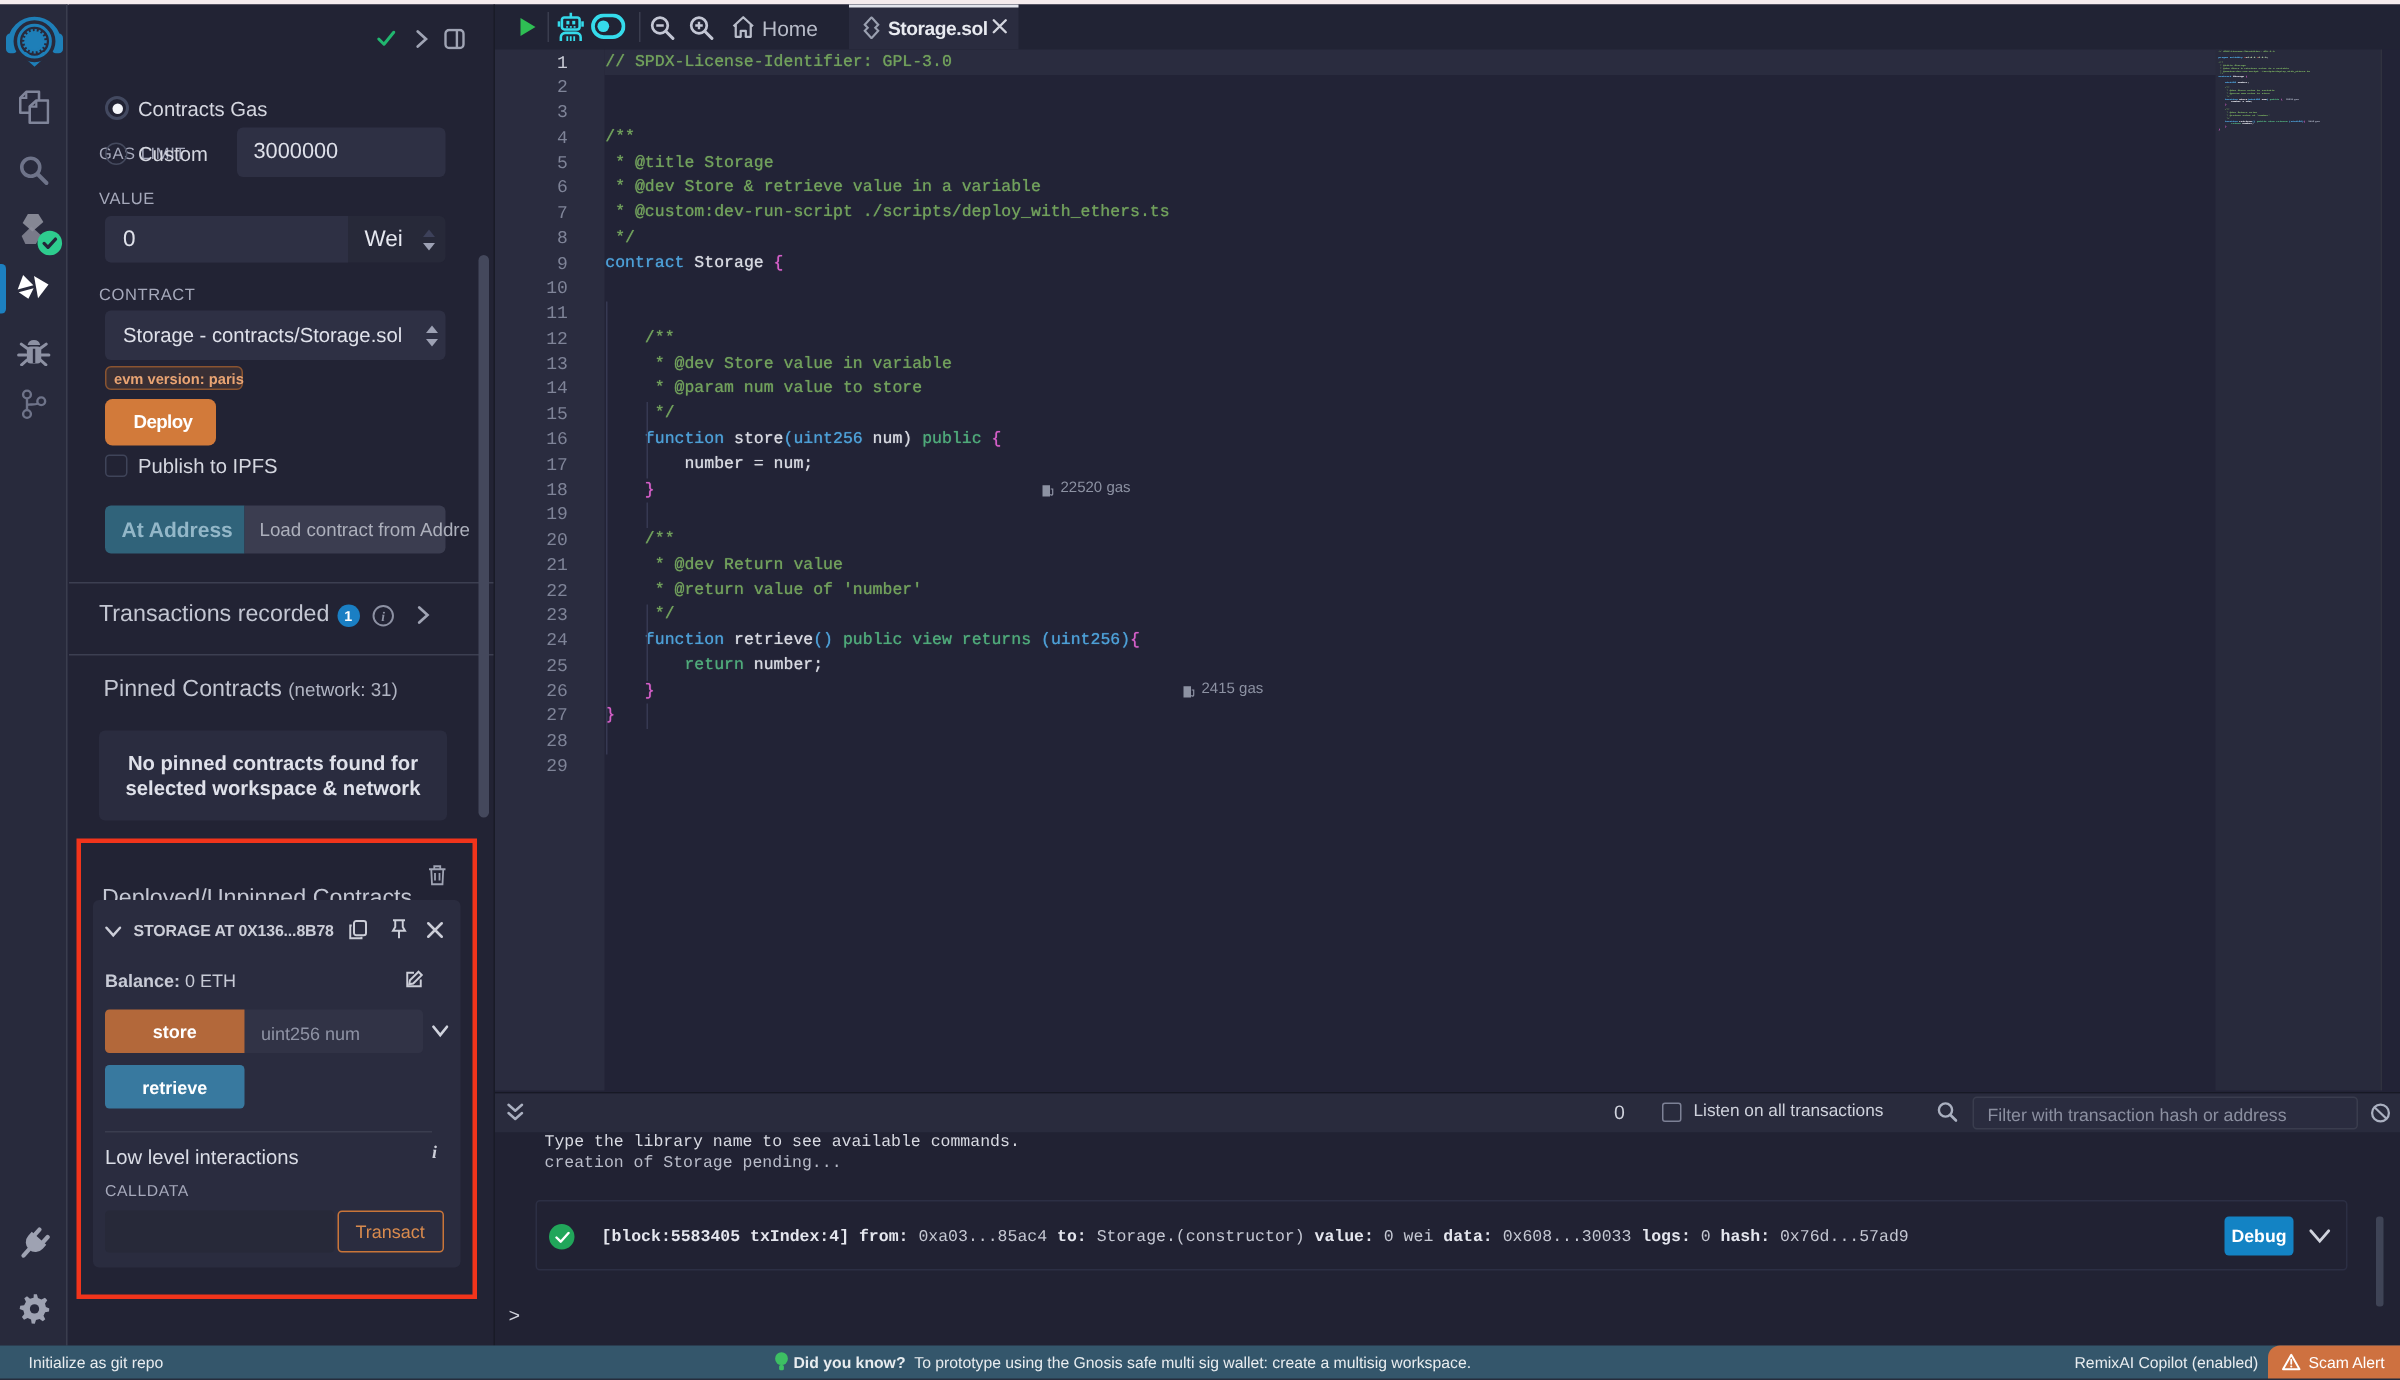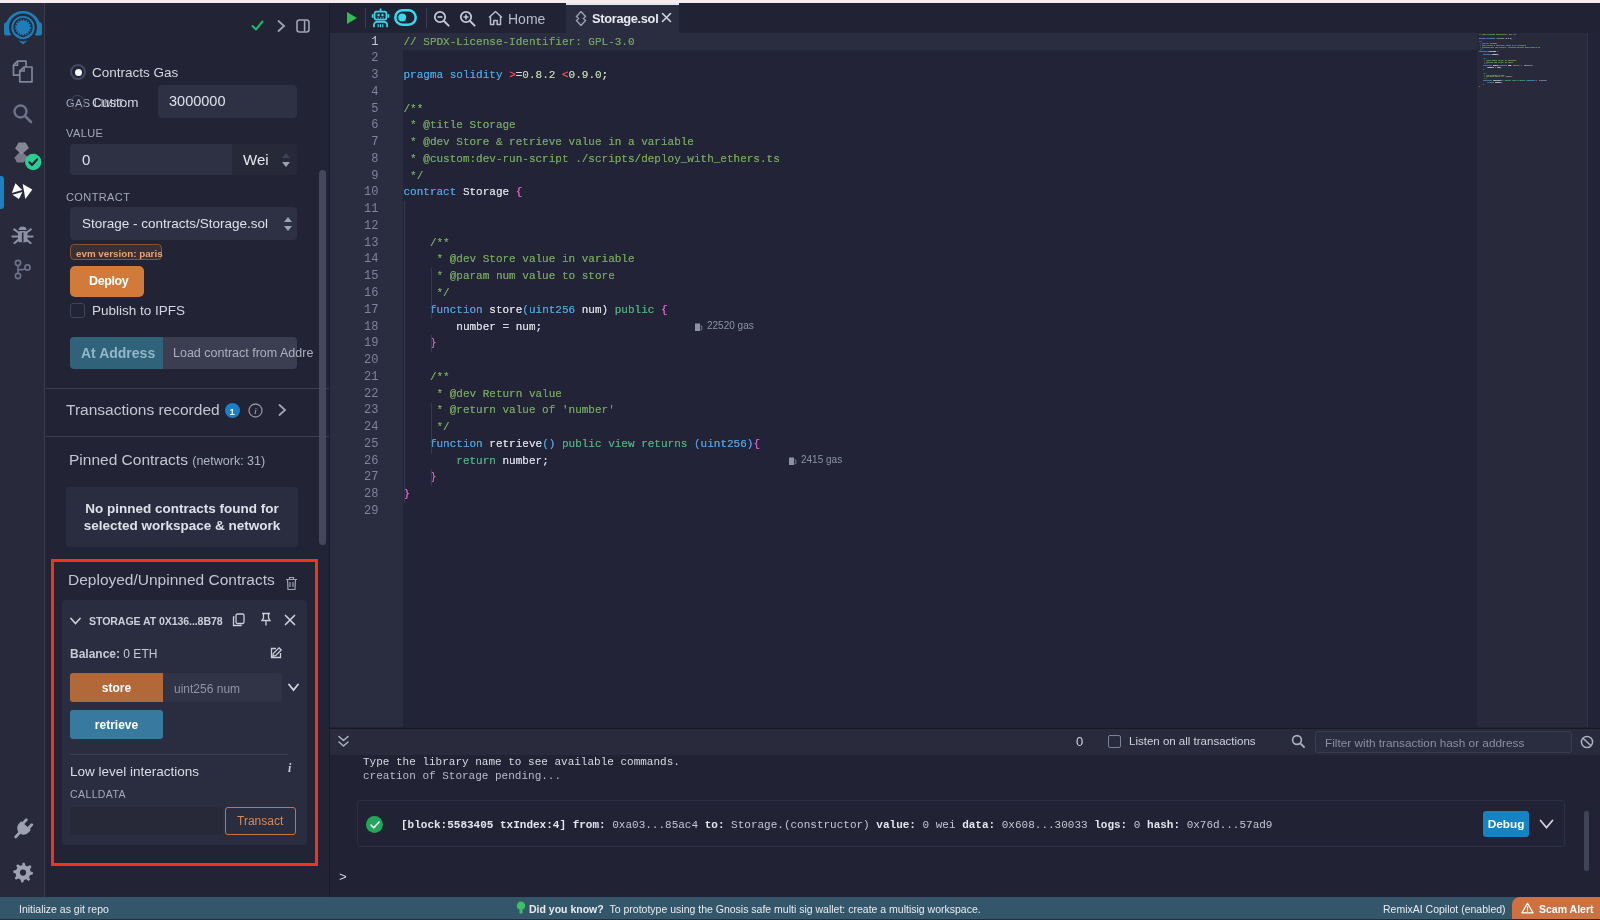--- a/index.html
+++ b/index.html
@@ -153,21 +153,21 @@
       <path d="M1.5 1 L7 6 L1.5 11" fill="none" stroke="#a0a4b4" stroke-width="1.8" stroke-linecap="round"></path>
     </svg>
   <div class="sep" style="left:46px;top:436px;width:284px;"></div>
 
   <div class="abs" style="left:69px;top:451px;font-size:15.5px;color:#c3c6d2;">Pinned Contracts <span style="font-size:12.5px;color:#b0b4c2;">(network: 31)</span></div>
   <div class="abs" style="left:66px;top:487px;width:232px;height:60px;background:#2a2c3f;border-radius:4px;"></div>
   <div class="abs" style="left:66px;top:500px;width:232px;text-align:center;font-size:13.5px;font-weight:600;color:#dfe1ea;line-height:17px;">No pinned contracts found for<br>selected workspace &amp; network</div>
 
   <div class="abs" style="left:50.5px;top:559px;width:267px;height:307px;border:3px solid #f1341b;"></div>
 
-  <div class="abs" style="left:68px;top:571px;font-size:15.5px;color:#c3c6d2;">Deployed/Unpinned Contracts</div>
+  <div class="abs" style="left:68px;top:590px;font-size:15.5px;color:#c3c6d2;">Deployed/Unpinned Contracts</div>
   <svg class="abs" style="left:285px;top:576px;" width="13" height="15" viewBox="0 0 13 15">
       <path d="M1 3.5 L12 3.5 M4.5 3 L4.5 1.5 L8.5 1.5 L8.5 3 M2.5 3.5 L3 13.5 L10 13.5 L10.5 3.5 M5 6 L5 11 M8 6 L8 11" fill="none" stroke="#9fa3b3" stroke-width="1.2"></path>
     </svg>
 
   <div class="abs" style="left:62px;top:600px;width:245px;height:245px;background:#2a2c3f;border-radius:4px;"></div>
   <svg class="abs" style="left:70px;top:617px;" width="11" height="8" viewBox="0 0 11 8">
       <path d="M1 1.5 L5.5 6.5 L10 1.5" fill="none" stroke="#ccced8" stroke-width="1.7" stroke-linecap="round"></path>
     </svg>
   <div class="abs" style="left:89px;top:615px;font-size:10.6px;font-weight:700;color:#ccced8;letter-spacing:-0.1px;">STORAGE AT 0X136...8B78</div>
   <svg class="abs" style="left:232px;top:613px;" width="13" height="14" viewBox="0 0 13 14">
@@ -304,21 +304,20 @@
       <div>24</div>
       <div>25</div>
       <div>26</div>
       <div>27</div>
       <div>28</div>
       <div>29</div>
   </div>
   <div id="code">
 <div><span class="cm">// SPDX-License-Identifier: GPL-3.0</span></div>
 <div> </div>
-<div><span class="kw">pragma solidity </span><span class="rd">&gt;</span>=<span class="nm">0.8.2</span> <span class="rd">&lt;</span><span class="nm">0.9.0</span>;</div>
 <div> </div>
 <div><span class="cm">/**</span></div>
 <div><span class="cm"> * @title Storage</span></div>
 <div><span class="cm"> * @dev Store &amp; retrieve value in a variable</span></div>
 <div><span class="cm"> * @custom:dev-run-script ./scripts/deploy_with_ethers.ts</span></div>
 <div><span class="cm"> */</span></div>
 <div><span class="kw">contract</span> Storage <span class="br">{</span></div>
 <div> </div>
 <div> </div>
 <div>    <span class="cm">/**</span></div>
@@ -440,15 +439,15 @@
       <rect x="3.4" y="9" width="3.2" height="3.5" rx="1" fill="#3dbf63"></rect>
     </svg>
   <div class="abs" style="left:529px;top:903px;font-size:10.5px;color:#e8ecef;"><b>Did you know?</b>&nbsp;&nbsp;To prototype using the Gnosis safe multi sig wallet: create a multisig workspace.</div>
   <div class="abs" style="left:1383px;top:903px;font-size:10.5px;color:#e8ecef;">RemixAI Copilot (enabled)</div>
   <div class="abs" style="left:1512px;top:897px;width:88px;height:23px;background:#ce7140;border-radius:8px 0 0 0;"></div>
   <svg class="abs" style="left:1521px;top:902px;" width="13" height="12" viewBox="0 0 13 12">
       <path d="M6.5 1.2 L12 10.8 L1 10.8 Z" fill="none" stroke="#fff" stroke-width="1.3" stroke-linejoin="round"></path>
       <path d="M6.5 4.5 L6.5 7.2" stroke="#fff" stroke-width="1.2" stroke-linecap="round"></path>
       <circle cx="6.5" cy="9" r="0.7" fill="#fff"></circle>
     </svg>
-  <div class="abs" style="left:1539px;top:903px;font-size:10.5px;font-weight:700;color:#fff;">Scam Alert</div>
+  <div class="abs" style="left:1539px;top:903px;font-size:10.5px;font-weight:400;color:#fff;">Scam Alert</div>
 
 </div>
 
 </body></html>

